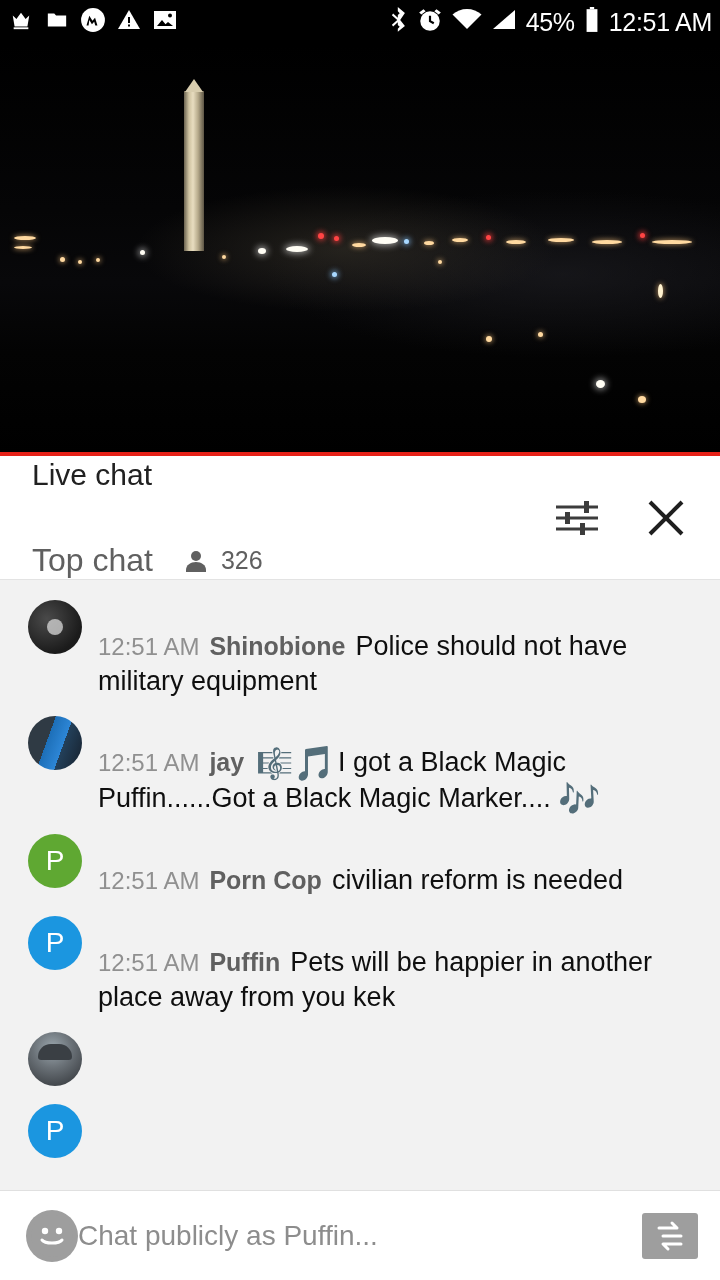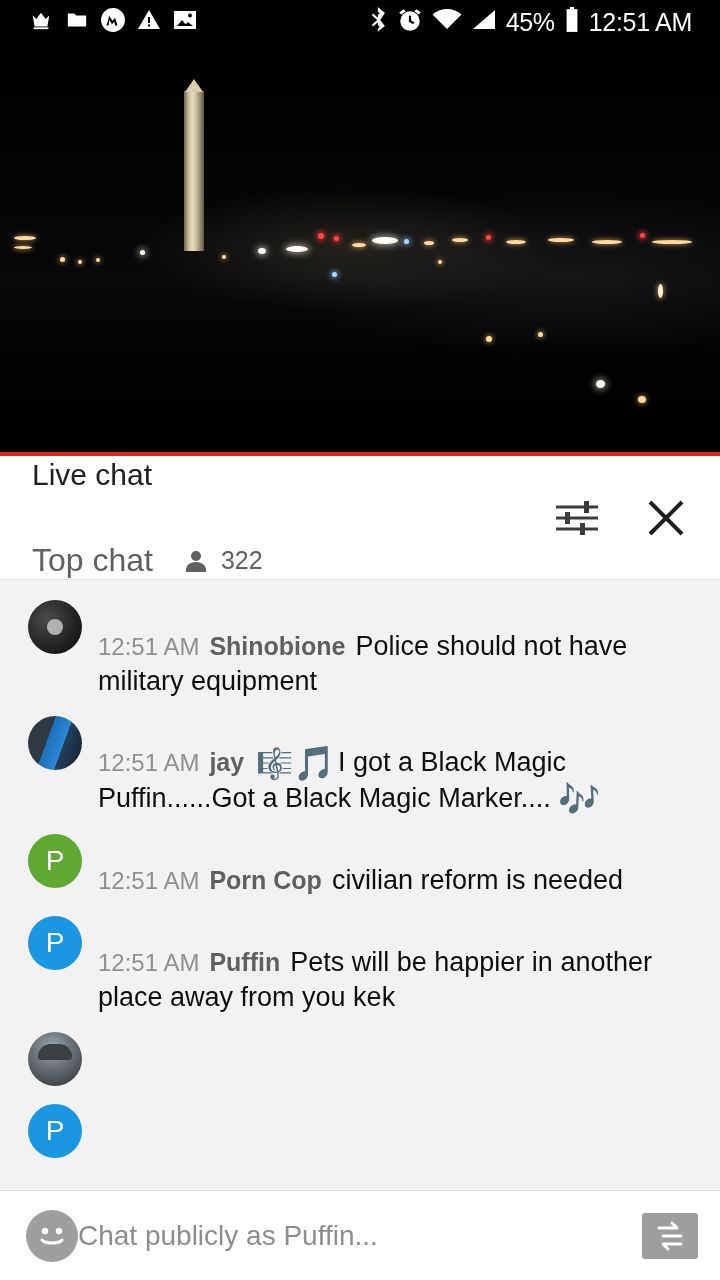--- a/index.html
+++ b/index.html
@@ -19,21 +19,21 @@
     flex-direction: column;
   }
 
   
   .statusbar {
     height: 44px;
     background: #000000;
     color: #ffffff;
     display: flex;
     align-items: center;
-    padding: 0 28px;
+    padding: 0 8px;
     flex: 0 0 44px;
   }
   .status-left {
     display: flex;
     align-items: center;
     gap: 10px;
   }
   .status-right {
     margin-left: auto;
     display: flex;
@@ -384,21 +384,21 @@
     <div class="chat-header-left">
       <div class="chat-title">Live chat</div>
       <div class="chat-sub">
         <span class="chat-subtext">Top chat</span>
         <span style="margin-left:24px;display:inline-flex;">
           <svg width="22" height="24" viewBox="0 0 22 24">
               <circle cx="11" cy="7" r="5" fill="#606060"></circle>
               <path fill="#606060" d="M1 21c0-5 4.5-8 10-8s10 3 10 8v2H1v-2z"></path>
             </svg>
         </span>
-        <span class="viewer-count">322</span>
+        <span class="viewer-count">326</span>
       </div>
     </div>
     <div class="chat-header-right">
       <span style="display:inline-flex;">
         <svg width="46" height="40" viewBox="0 0 46 40">
           <line x1="2" y1="9" x2="44" y2="9" stroke="#3c3c3c" stroke-width="3"></line>
           <line x1="2" y1="20" x2="44" y2="20" stroke="#3c3c3c" stroke-width="3"></line>
           <line x1="2" y1="31" x2="44" y2="31" stroke="#3c3c3c" stroke-width="3"></line>
           <rect x="30" y="3" width="5" height="12" fill="#3c3c3c"></rect>
           <rect x="11" y="14" width="5" height="12" fill="#3c3c3c"></rect>

